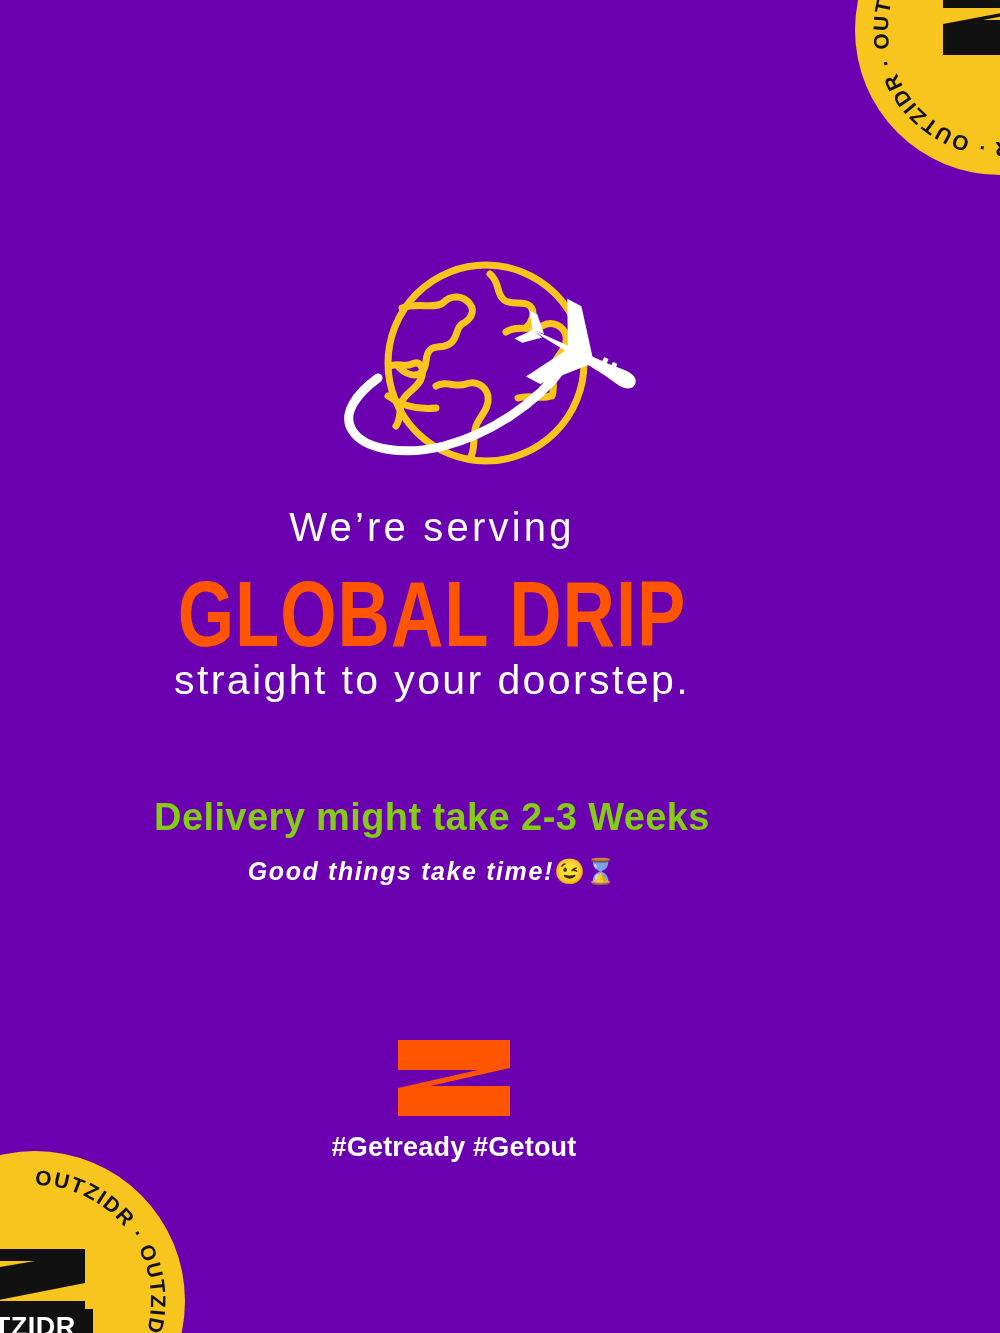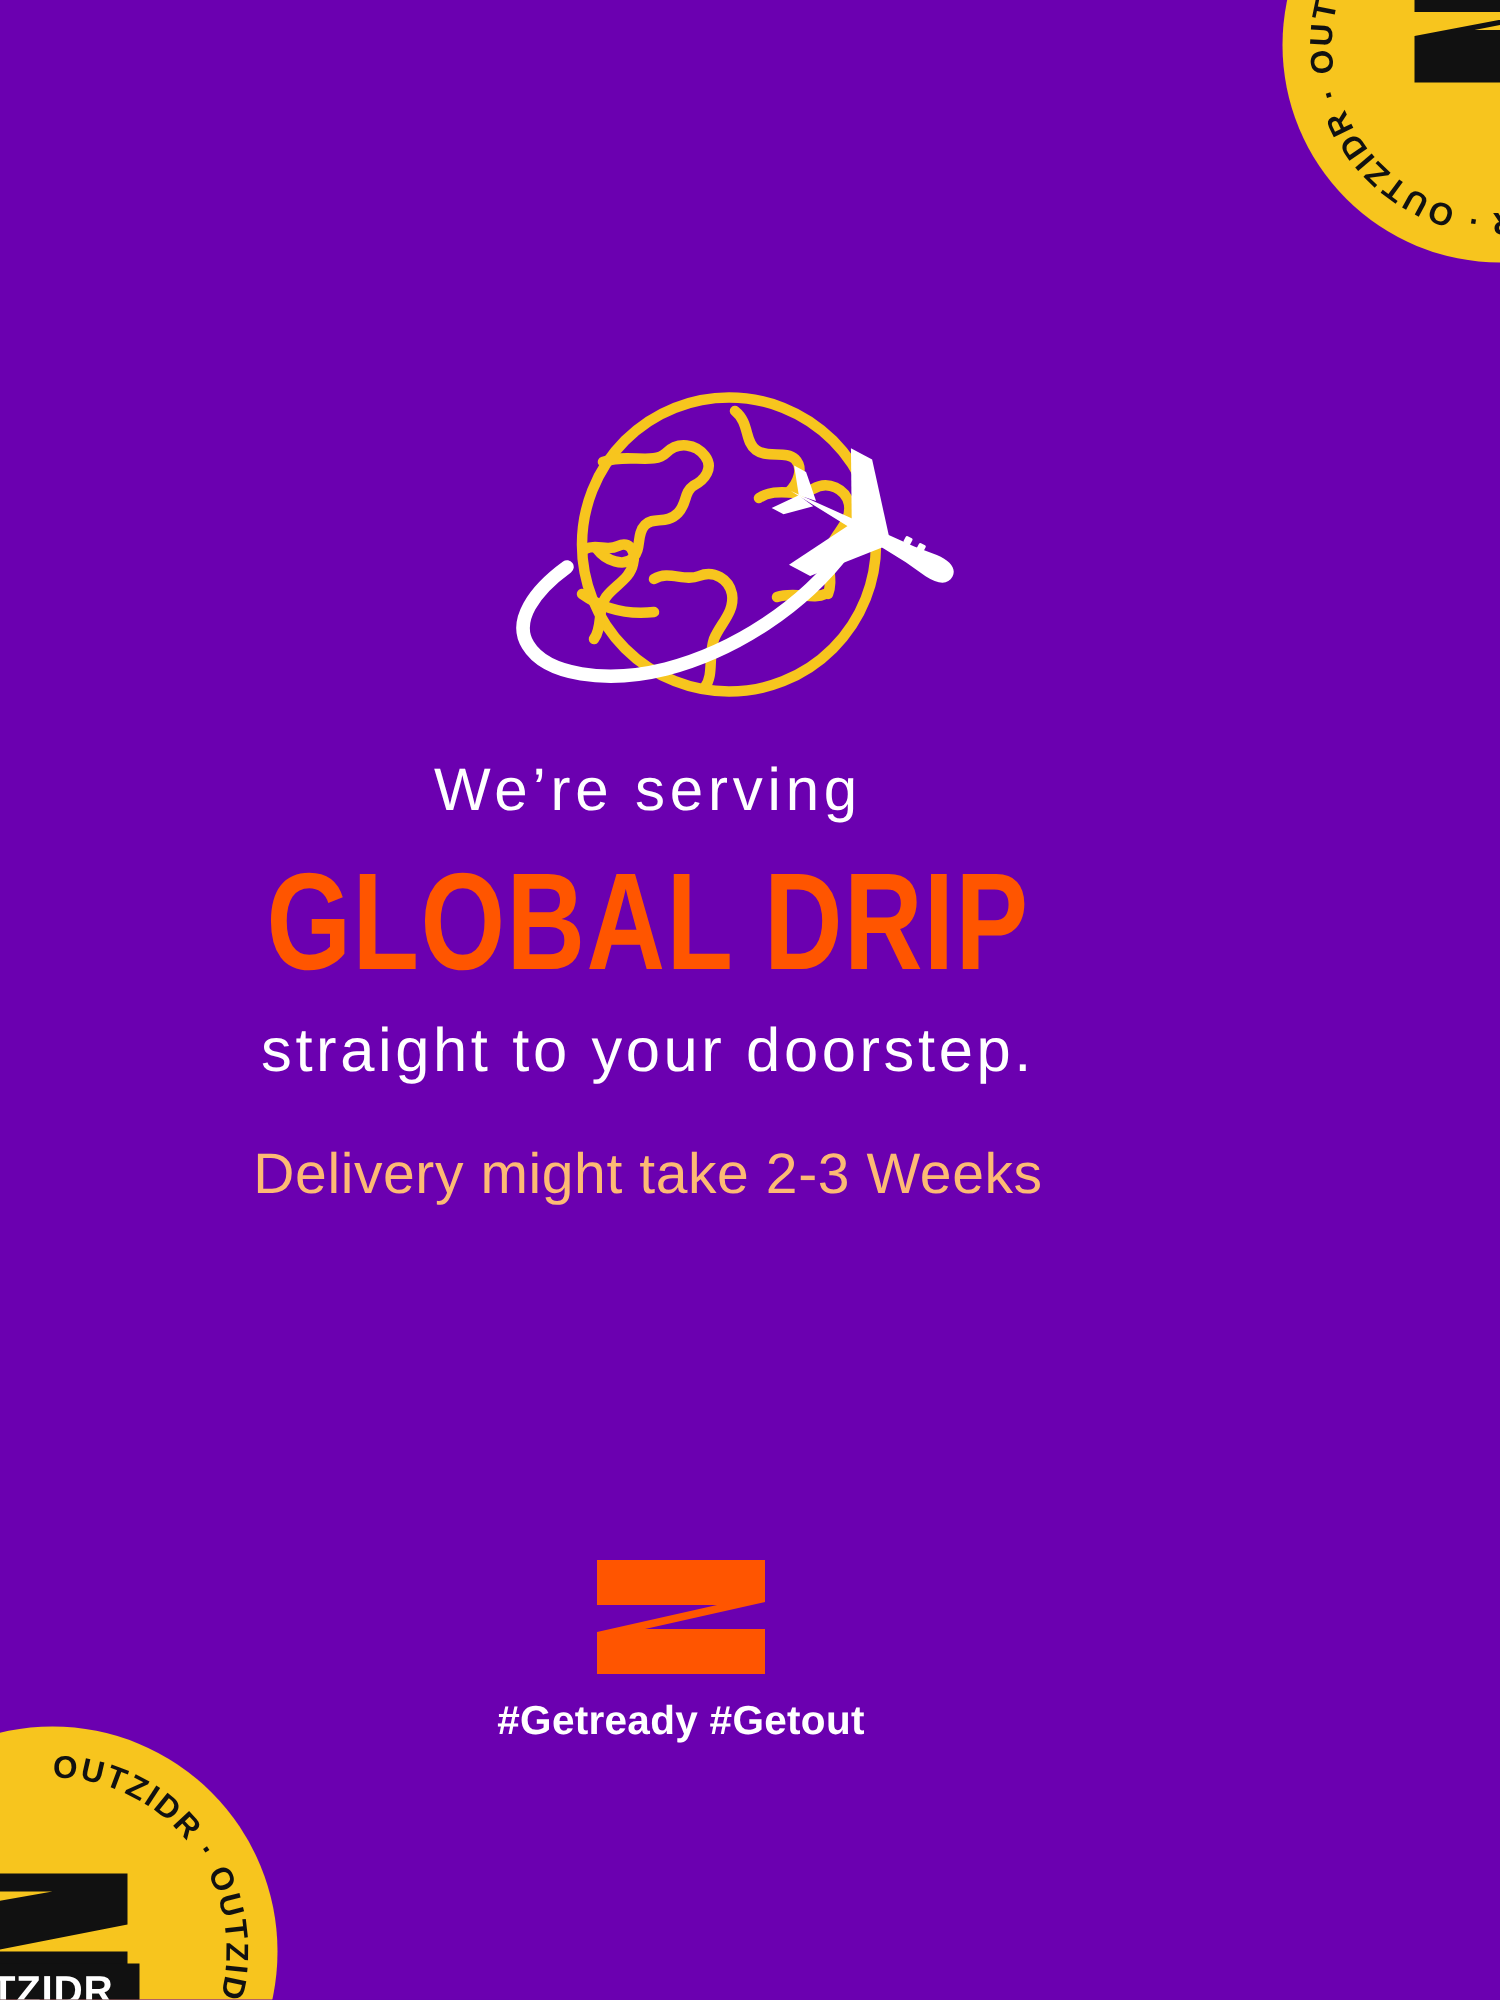--- a/index.html
+++ b/index.html
@@ -66,30 +66,30 @@
     transform-origin:center top;
     font-stretch:condensed;
   }
 
   #doorstep-line {
     color:#FFFFFF;
     font-size:41px;
     font-weight:400;
     letter-spacing:2.4px;
     line-height:1.1;
-    margin-top:32px;
+    margin-top:12px;
   }
 
   #delivery-line {
-    color:#fdba74;
+    color:#84cc16;
     font-size:38px;
-    font-weight:400;
+    font-weight:700;
     letter-spacing:0.4px;
     line-height:1.1;
-    margin-top:40px;
+    margin-top:94px;
   }
 
   #tagline {
     color:#FFFFFF;
     font-size:25px;
     font-weight:700;
     font-style:italic;
     letter-spacing:1.6px;
     line-height:1.2;
     margin-top:17px;
@@ -185,20 +185,21 @@
       <rect x="88" y="20" width="5" height="5" rx="1"></rect>
     </g>
   </svg>
 </div>
 
 <div id="copy">
   <div id="serving-line">We’re serving</div>
   <div id="global-drip">GLOBAL DRIP</div>
   <div id="doorstep-line">straight to your doorstep.</div>
   <div id="delivery-line">Delivery might take 2-3 Weeks</div>
+  <div id="tagline"><span>Good things take time!</span><span class="emoji">😉⌛</span></div>
 </div>
 
 <div id="footer">
   <svg id="z-logo" viewBox="0 0 116 80">
     <polygon points="2,2 114,2 114,30 34,48 114,48 114,78 2,78 2,50 82,32 2,32" fill="#FF5500"></polygon>
   </svg>
   <div id="hashtags">#Getready #Getout</div>
 </div>
 
 </body></html>

